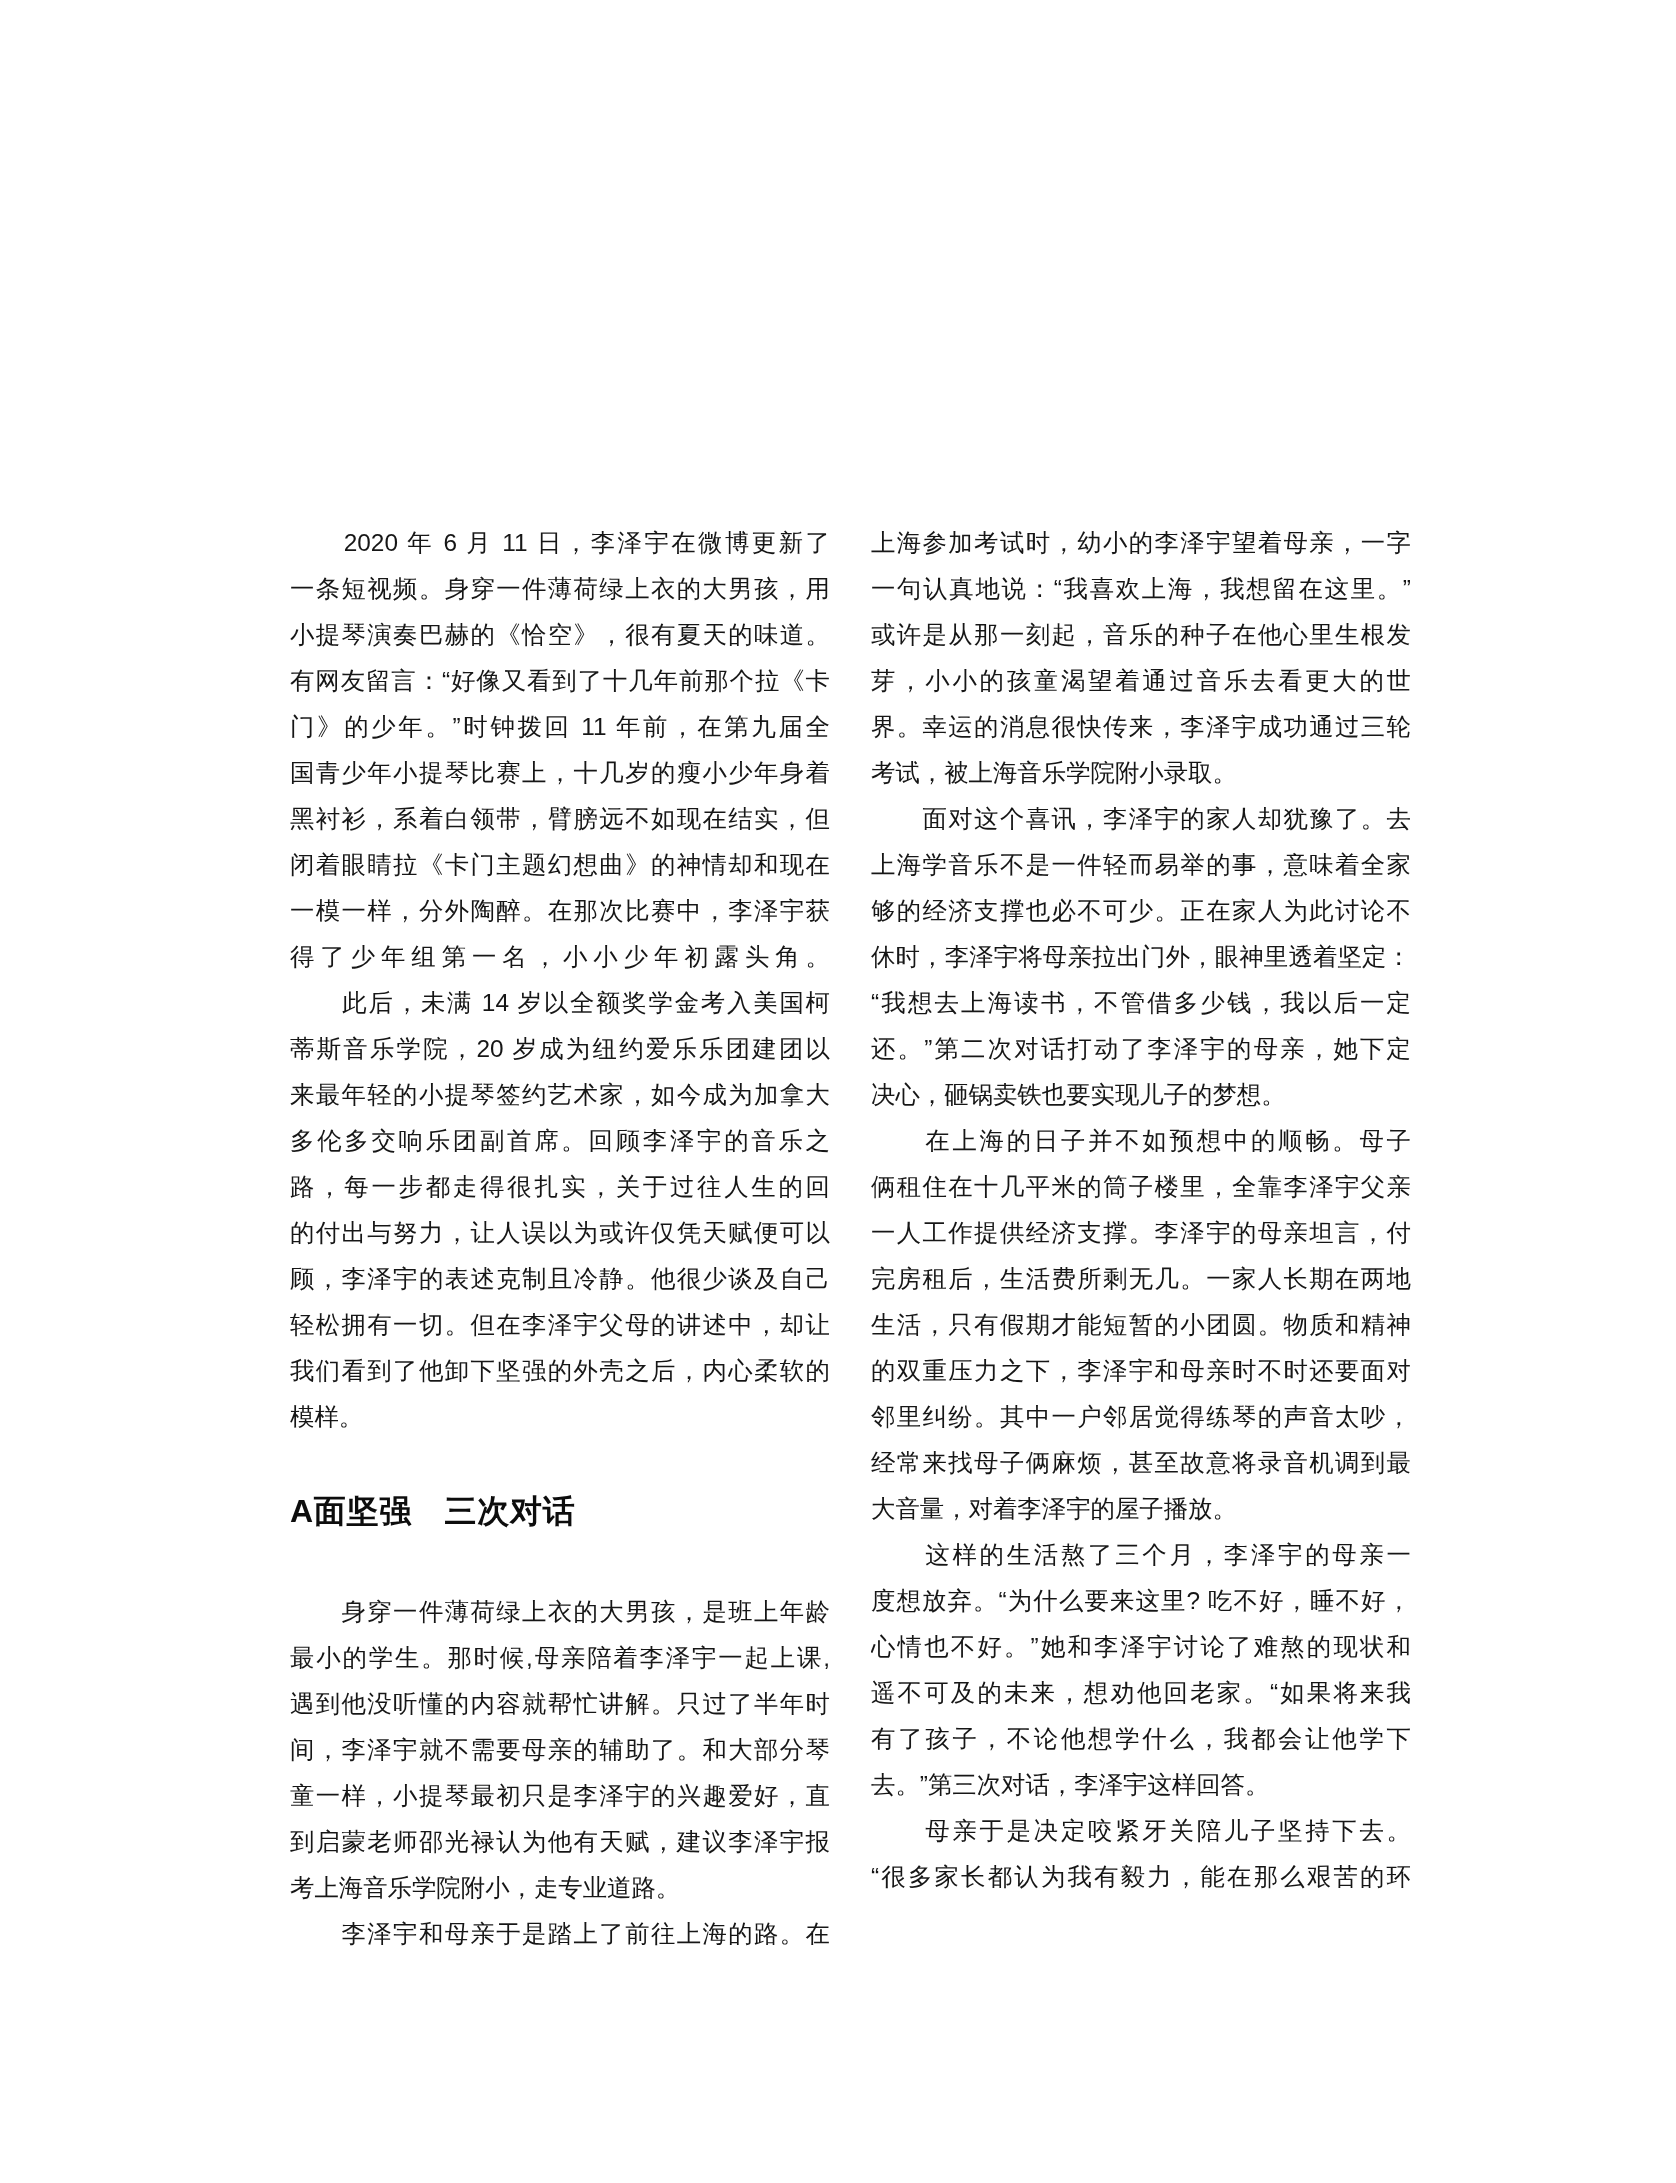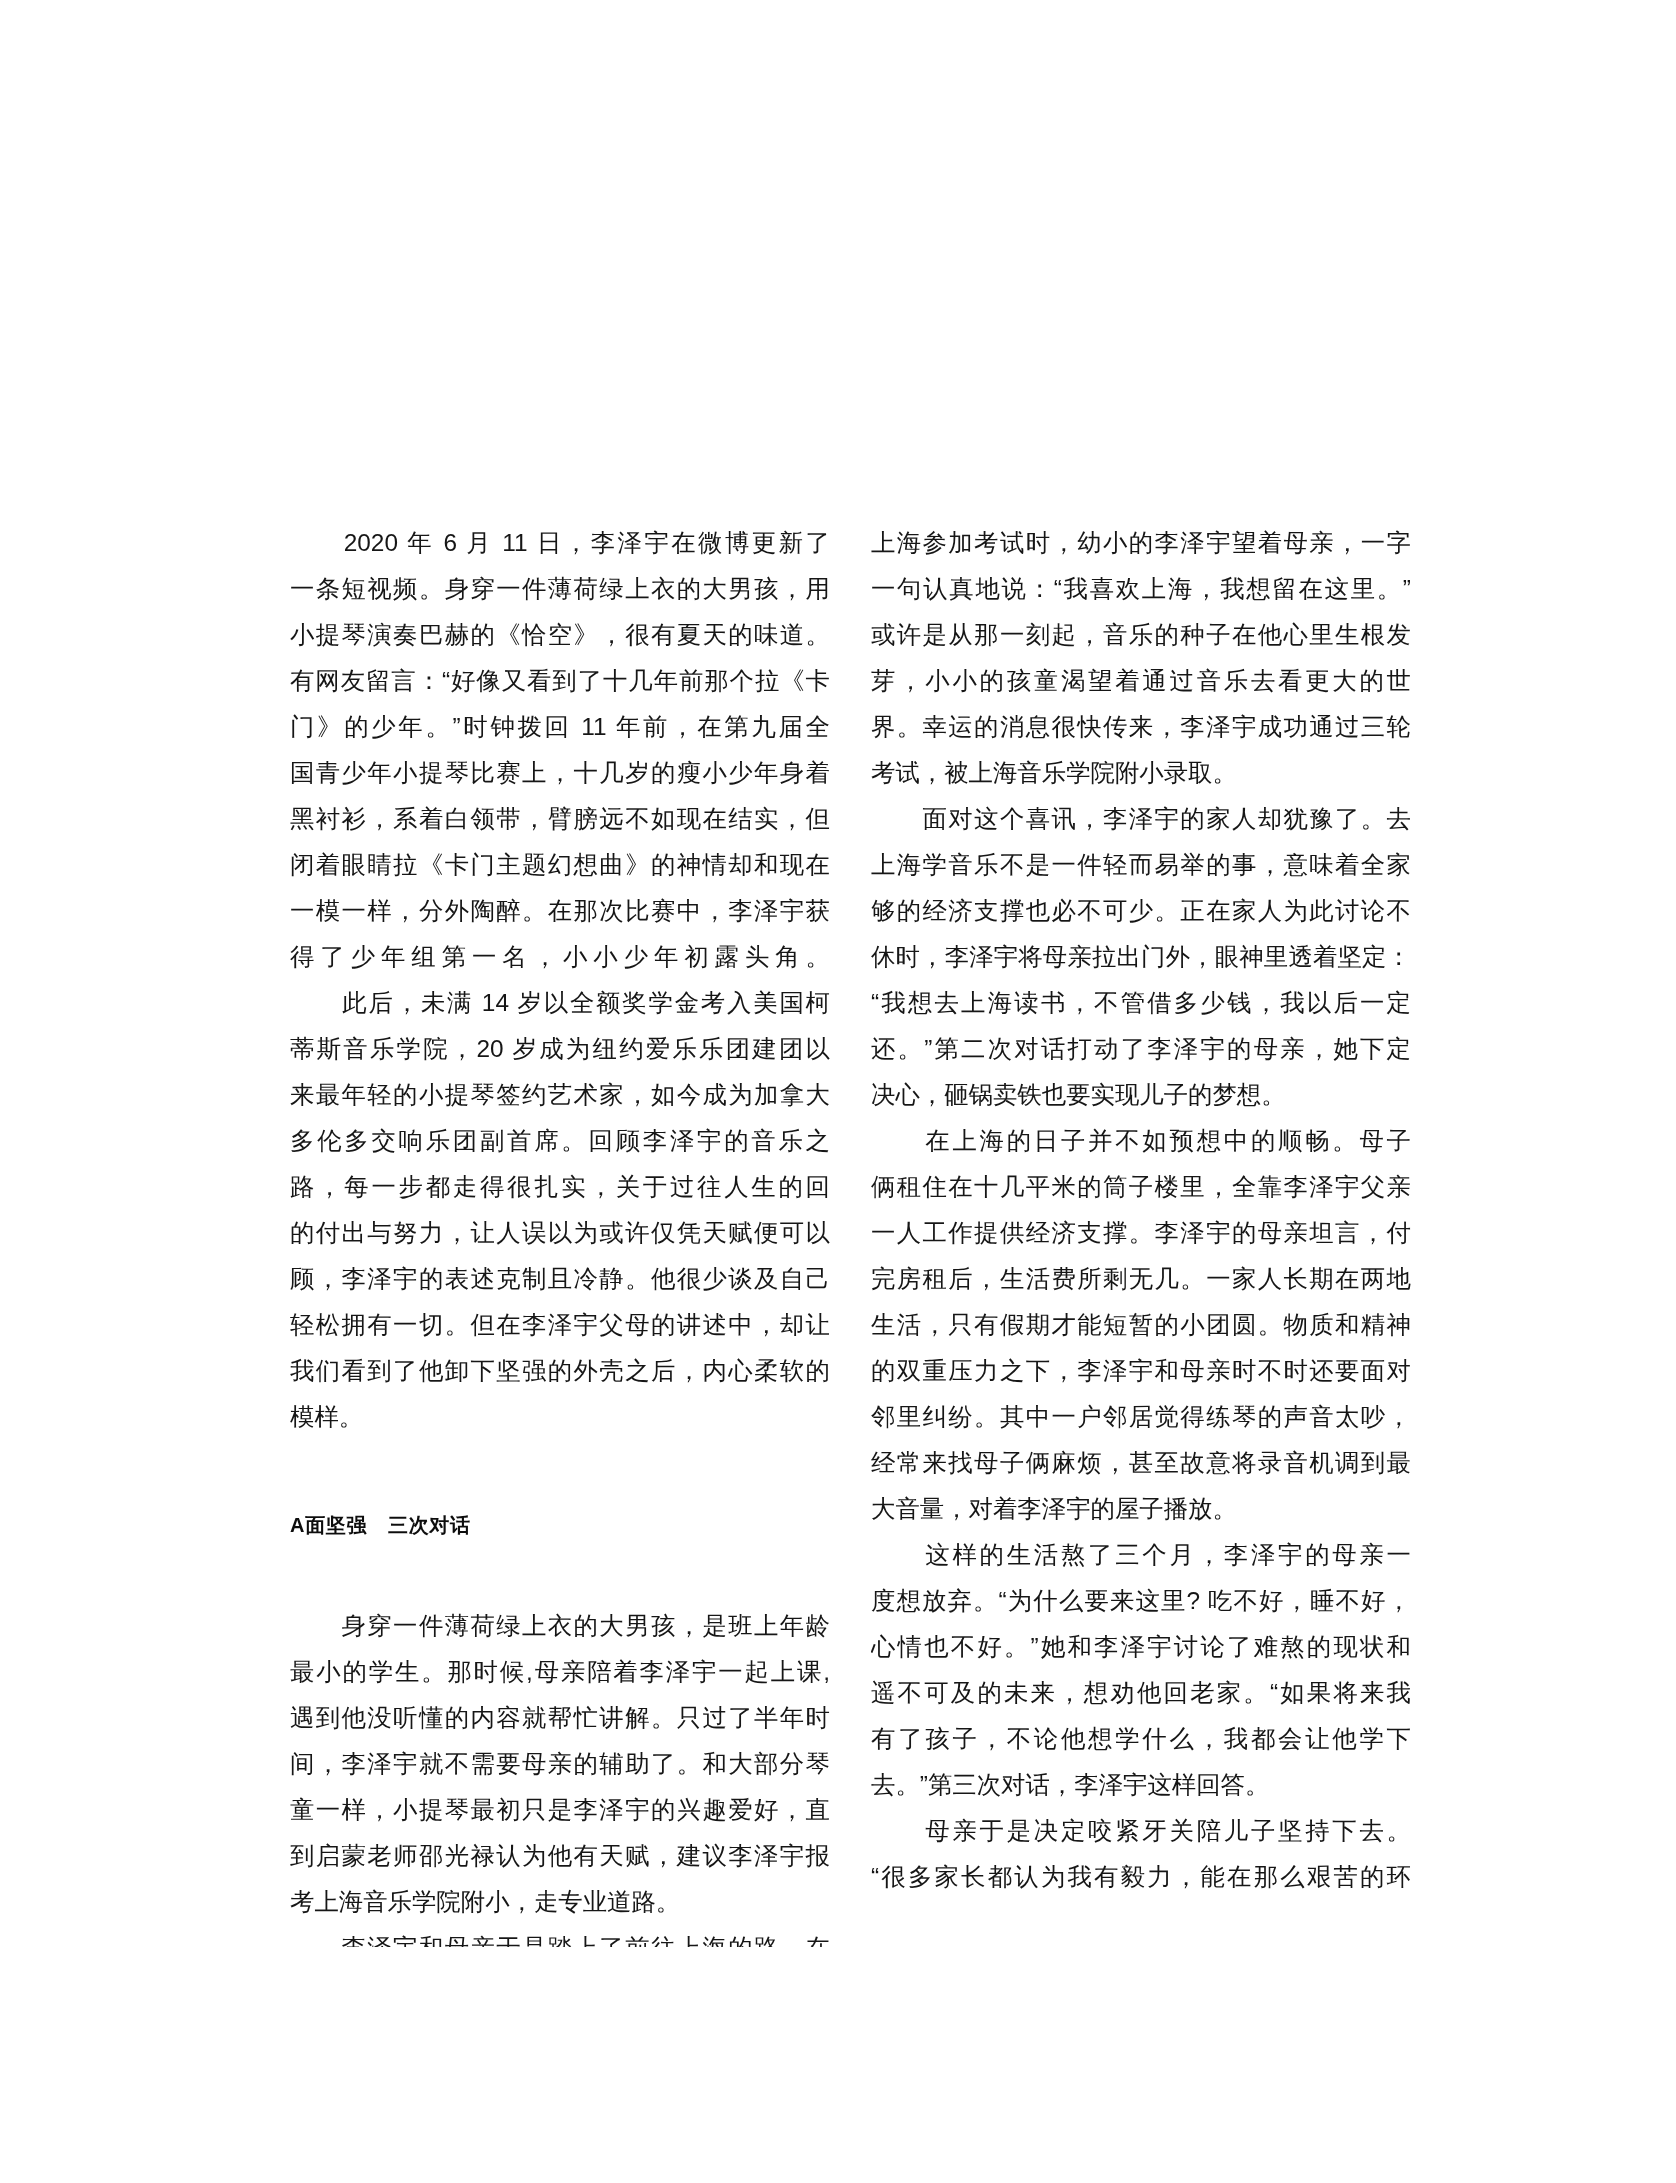--- a/index.html
+++ b/index.html
@@ -28,25 +28,25 @@
     text-align-last:justify;
     height:46px;
     overflow:hidden;
     white-space:pre-wrap;
   }
   .jline.plain{
     text-align:center;
     text-align-last:left;
   }
   .heading{
-    font-size:20px;
+    font-size:32px;
     font-weight:bold;
     color:#0d0d0d;
     line-height:46px;
-    margin-top:62px;
+    margin-top:48px;
     margin-bottom:55px;
     letter-spacing:0.7px;
   }
   .footer{
     position:absolute;
     left:1425px;
     top:1947px;
     font-size:30px;
     color:#141414;
     letter-spacing:0.7px;

